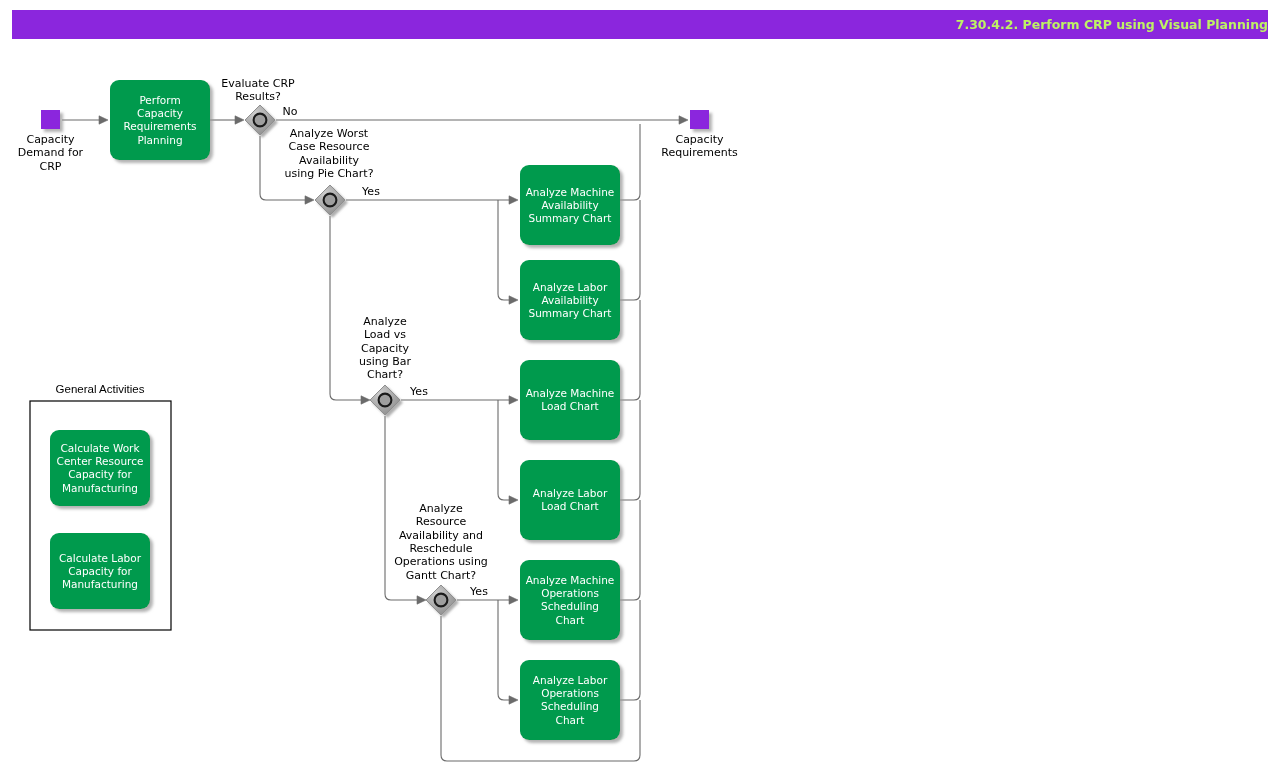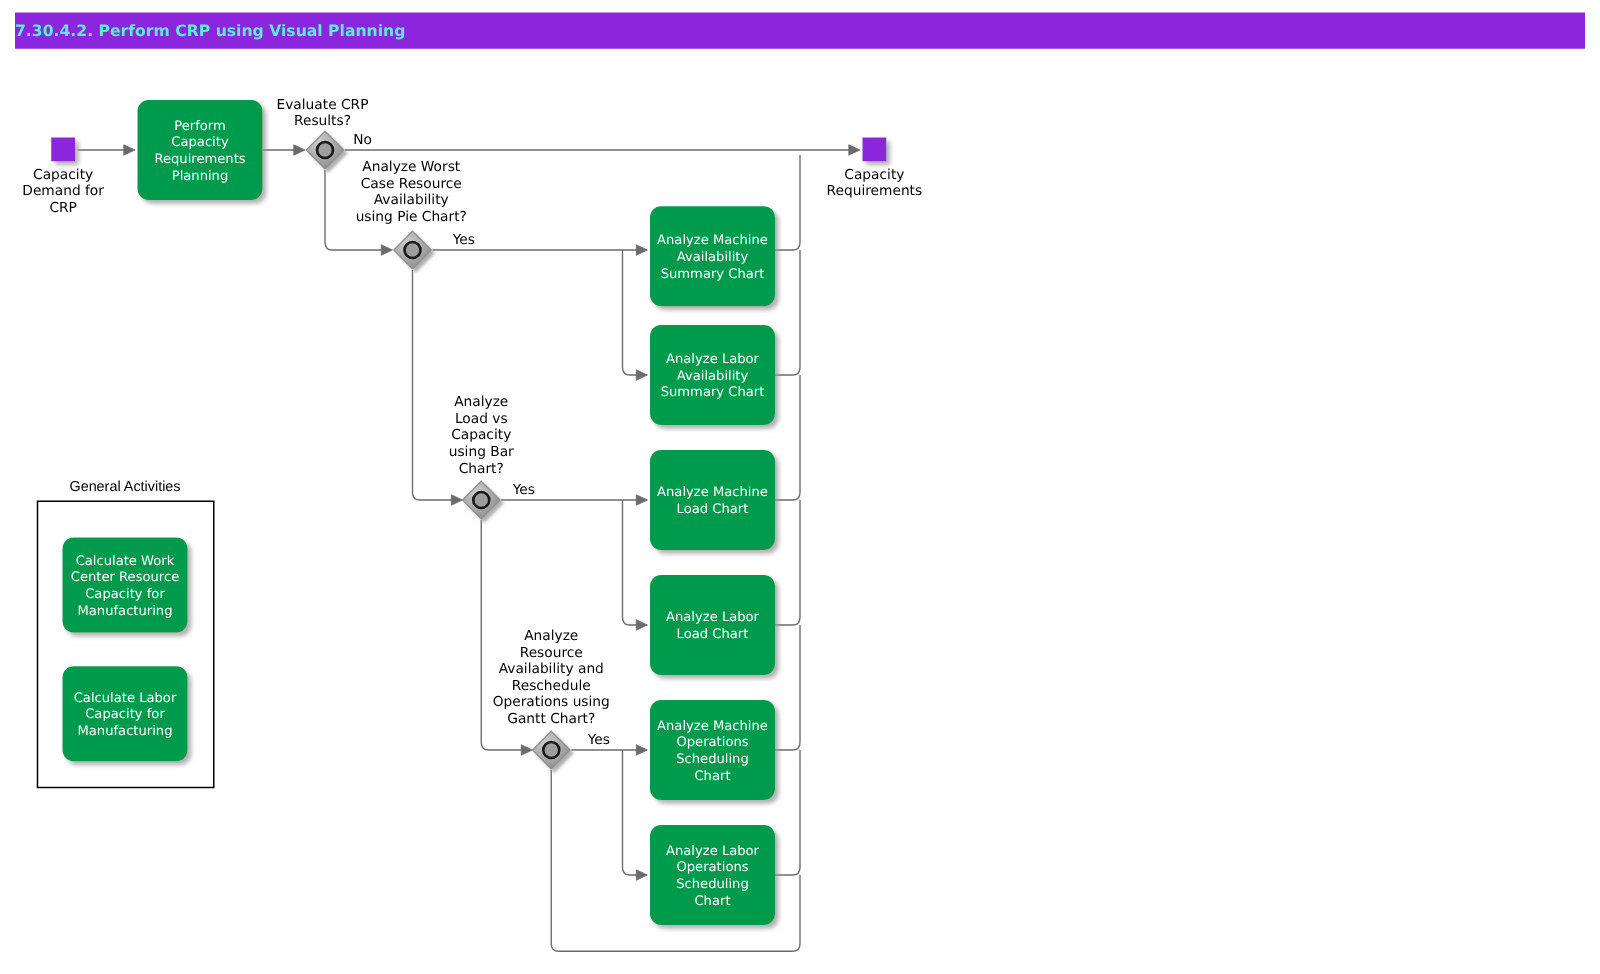--- a/index.html
+++ b/index.html
@@ -20,27 +20,27 @@
     width: 1280px;
     height: 779px;
   }
   .title-bar {
     position: absolute;
     left: 12px;
     top: 10px;
     width: 1256px;
     height: 29px;
     background: #8b26dd;
-    color: #5eead4;
+    color: #bef264;
     font-family: "DejaVu Sans", sans-serif;
     font-weight: bold;
     font-size: 12.5px;
     display: flex;
     align-items: center;
-    justify-content: flex-start;
+    justify-content: flex-end;
     letter-spacing: 0px;
   }
   svg.diagram {
     position: absolute;
     left: 0; top: 0;
     width: 1280px;
     height: 779px;
     overflow: visible;
   }
   .task-label {

